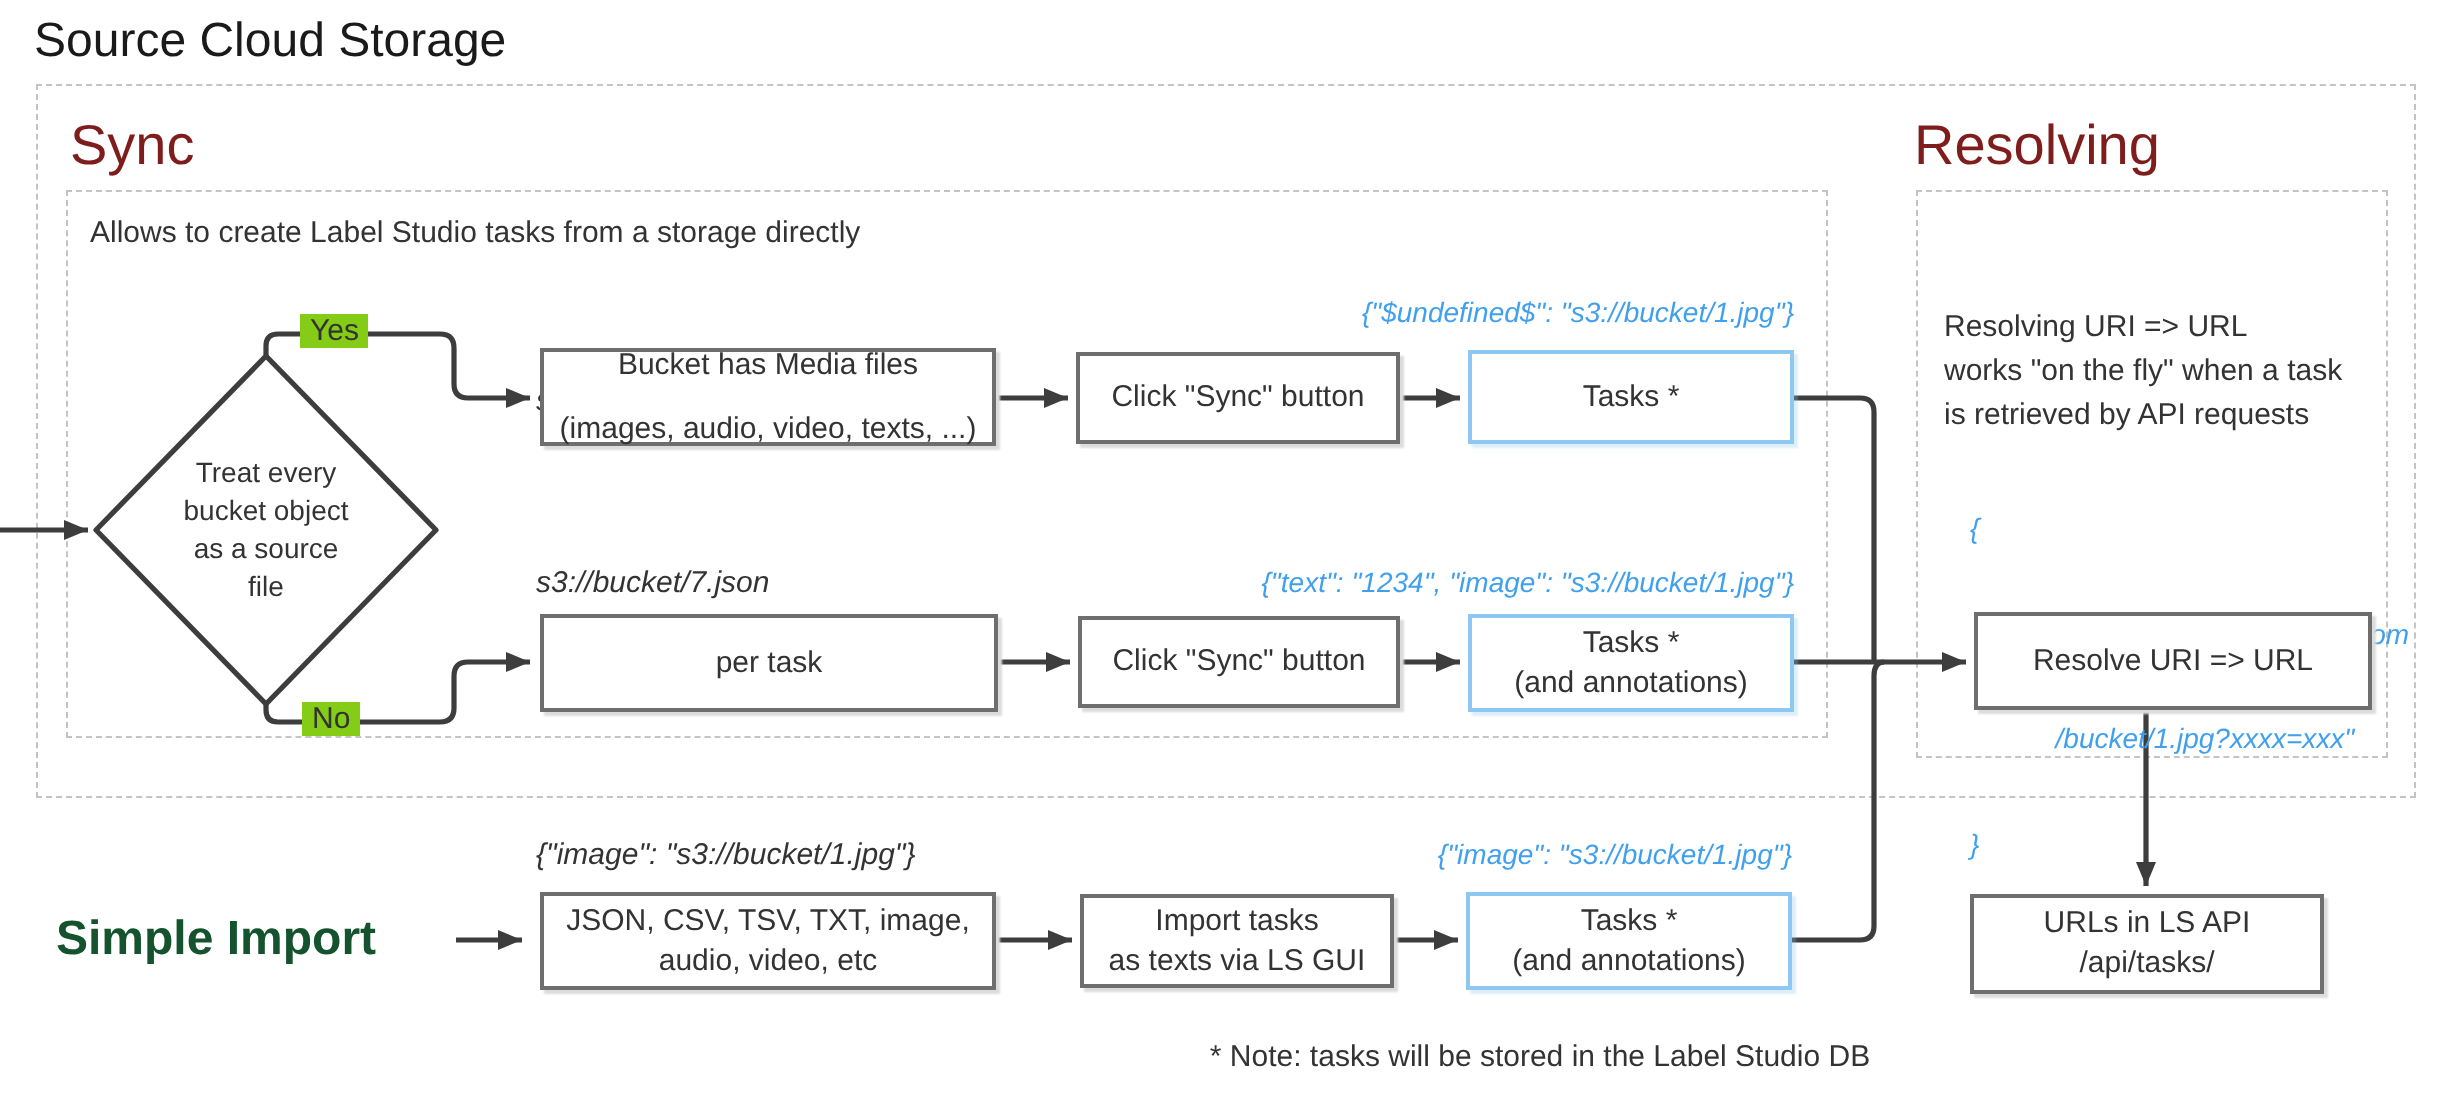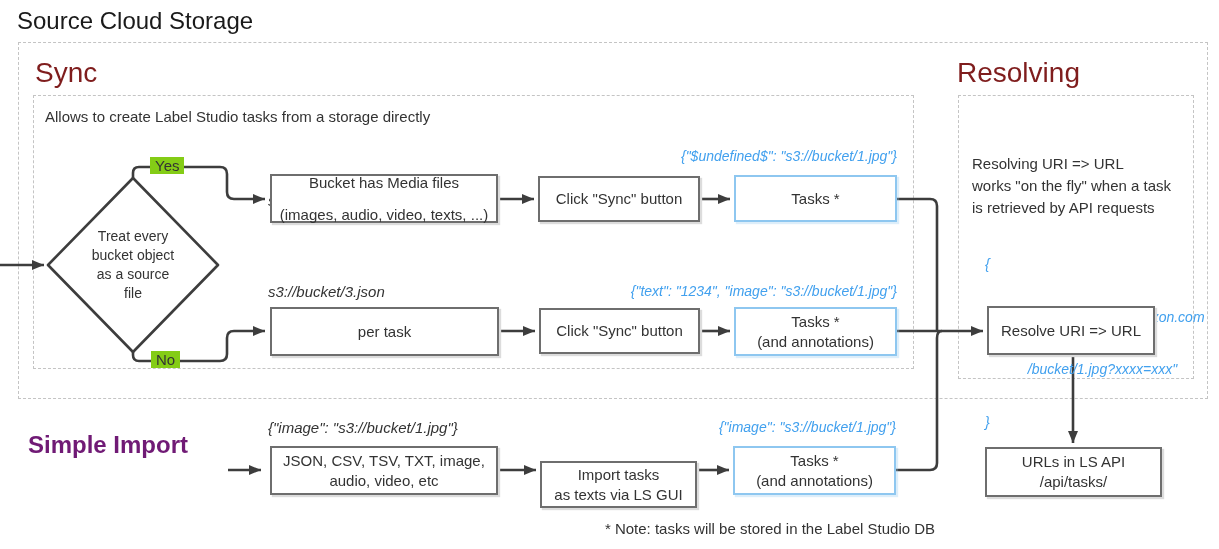--- a/index.html
+++ b/index.html
@@ -22,35 +22,35 @@
   }
   .node.blue { border: 2.5px solid #8ec7f0; box-shadow: 2px 2px 1px rgba(142,199,240,0.30); }
 
   #box-media   { left: 270px; top: 174px; width: 228px; height: 49px; gap: 12px; }
   #box-sync1   { left: 538px; top: 176px; width: 162px; height: 46px; }
   #box-tasks1  { left: 734px; top: 175px; width: 163px; height: 47px; }
   #box-json    { left: 270px; top: 307px; width: 229px; height: 49px; }
   #box-sync2   { left: 539px; top: 308px; width: 161px; height: 46px; }
   #box-tasks2  { left: 734px; top: 307px; width: 163px; height: 49px; }
   #box-import1 { left: 270px; top: 446px; width: 228px; height: 49px; }
-  #box-import2 { left: 540px; top: 461px; width: 157px; height: 47px; }
+  #box-import2 { left: 540px; top: 447px; width: 157px; height: 47px; }
   #box-tasks3  { left: 733px; top: 446px; width: 163px; height: 49px; }
-  #box-resolve { left: 987px; top: 306px; width: 168px; height: 49px; }
+  #box-resolve { left: 987px; top: 306px; width: 199px; height: 49px; }
   #box-urls    { left: 985px; top: 447px; width: 177px; height: 50px; }
 
   #page-title {
     position: absolute; left: 17px; top: 7px;
     font-size: 24px; font-weight: normal; color: #1a1a1a; z-index: 2;
   }
   .section-heading { position: absolute; font-size: 28px; color: #7f1d1d; z-index: 2; text-align: right; }
   #sync-heading      { left: 35px;  top: 57px; }
   #resolving-heading { left: 957px; top: 57px; }
   #simple-import-heading {
-    position: absolute; left: 28px; top: 431px;
-    font-size: 24px; font-weight: bold; color: #701a75; z-index: 2;
+    position: absolute; left: 28px; top: 456px;
+    font-size: 24px; font-weight: bold; color: #14532d; z-index: 2;
   }
 
   .desc { position: absolute; font-size: 15px; line-height: 22px; color: #333333; z-index: 2; }
   #sync-desc { left: 45px; top: 106px; }
   #resolving-desc { left: 972px; top: 105px; margin-top: 48px; }
 
   .uri-label {
     position: absolute; font-style: italic; font-size: 15px; color: #333333;
     white-space: nowrap; z-index: 2;
   }
@@ -156,21 +156,21 @@
   <div>(images, audio, video, texts, ...)</div>
 </div>
 <div class="node" id="box-sync1">
   <div>Click "Sync" button</div>
 </div>
 <div class="json-label" id="json-row1">{"$undefined$": "s3://bucket/1.jpg"}</div>
 <div class="node blue" id="box-tasks1">
   <div>Tasks *</div>
 </div>
 
-<div class="uri-label" id="uri-row2">s3://bucket/3.json</div>
+<div class="uri-label" id="uri-row2">s3://bucket/7.json</div>
 <div class="node" id="box-json">
   <div>per task</div>
 </div>
 <div class="node" id="box-sync2">
   <div>Click "Sync" button</div>
 </div>
 <div class="json-label" id="json-row2">{"text": "1234", "image": "s3://bucket/1.jpg"}</div>
 <div class="node blue" id="box-tasks2">
   <div>Tasks *</div>
   <div>(and annotations)</div>

